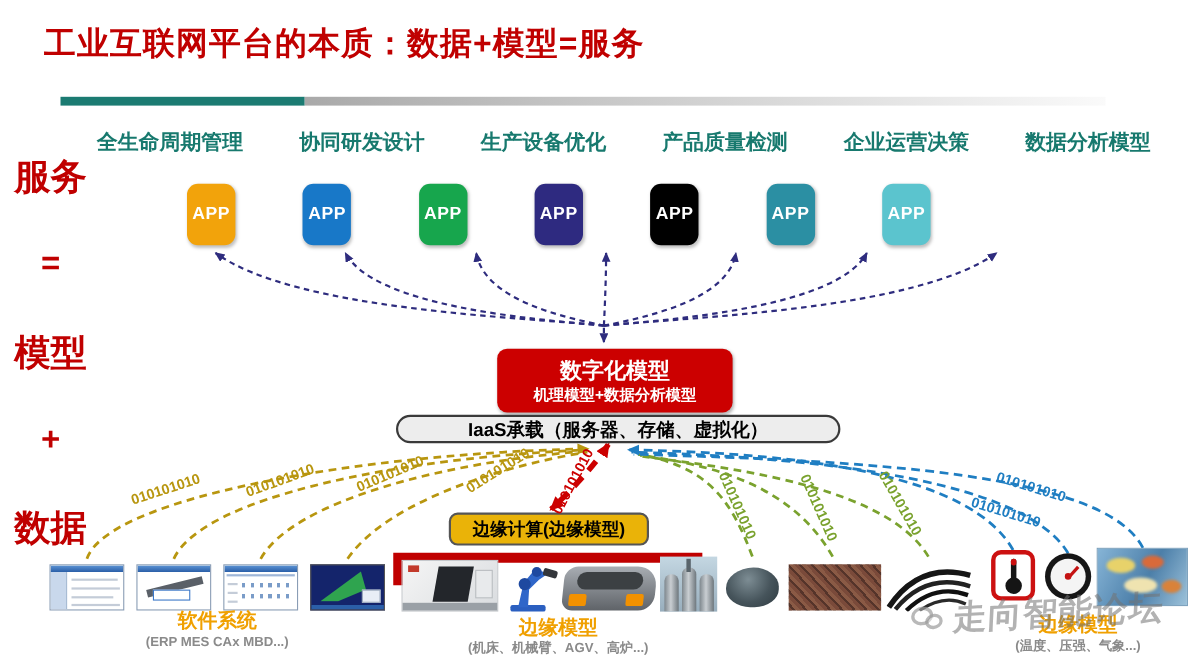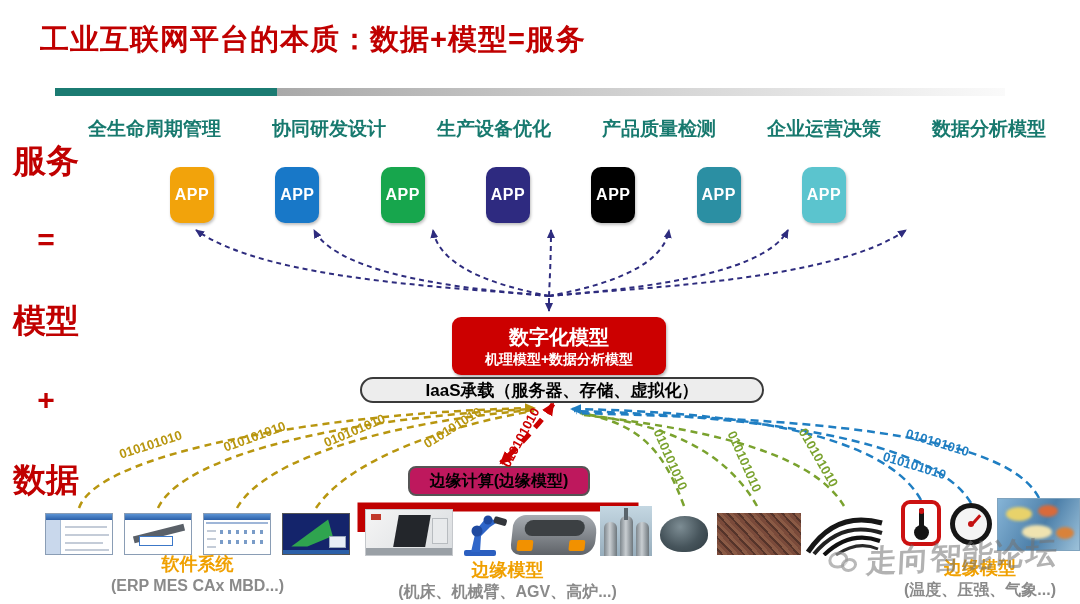--- a/index.html
+++ b/index.html
@@ -27,21 +27,21 @@
   svg.overlay { position:absolute; left:0; top:0; width:1080px; height:604px; pointer-events:none; }
 
   .model-box { position:absolute; left:452px; top:317px; width:214px; height:58px; background:#CC0000; border-radius:9px;
                display:flex; flex-direction:column; align-items:center; justify-content:center; color:#fff; box-shadow:1px 2px 3px rgba(0,0,0,.3); }
   .model-box .t1 { font-size:20px; font-weight:bold; }
   .model-box .t2 { font-size:14px; font-weight:bold; }
 
   .iaas-box { position:absolute; left:360px; top:377px; width:404px; height:26px; background:#EDEDED; border:2px solid #3A3A3A;
               border-radius:13px; display:flex; align-items:center; justify-content:center; font-size:17px; font-weight:bold; color:#000; }
 
-  .edge-box { position:absolute; left:408px; top:466px; width:182px; height:30px; background:#be185d; border:2px solid #555;
+  .edge-box { position:absolute; left:408px; top:466px; width:182px; height:30px; background:#eab308; border:2px solid #555;
               border-radius:8px; display:flex; align-items:center; justify-content:center; font-size:16px; font-weight:bold; color:#000; }
 
   .stream { position:absolute; font-size:13px; font-weight:bold; white-space:nowrap; }
 
   
   .shot { position:absolute; width:68px; height:42px; background:#fff; border:1px solid #8A9DB5; overflow:hidden; }
   .shot .tbar { height:6px; background:linear-gradient(#5B93D4,#2B5FA8); }
   .shot .side { position:absolute; left:0; top:6px; bottom:0; width:15px; background:#C9D8EC; border-right:1px solid #A8BCD4; }
   .shot .ln { position:absolute; height:2px; background:#C4CCD8; }
   .diag { position:absolute; background:#5A6068; }
@@ -87,21 +87,21 @@
   .gauge .face { position:absolute; inset:5px; border-radius:50%; background:#F4F4F4; }
   .gauge .needle { position:absolute; left:20px; top:9px; width:3px; height:13px; background:#C41212; transform-origin:50% 100%; transform:rotate(42deg); }
   .gauge .hub { position:absolute; left:18px; top:18px; width:6px; height:6px; border-radius:50%; background:#C41212; }
 
   .wmap { position:absolute; left:997px; top:498px; width:83px; height:53px; overflow:hidden;
           background:linear-gradient(118deg,#86B4D6,#4C7FA9 55%,#9DC2DA); border:1px solid #7FA3BE; }
   .wmap i { position:absolute; border-radius:50%; filter:blur(1.5px); }
 
   .caption { position:absolute; text-align:center; line-height:1.2; }
   .caption .nm { font-size:18px; font-weight:bold; color:#F0A000; }
-  .caption .dt { font-size:16px; font-weight:bold; color:#8A8A8A; white-space:nowrap; }
+  .caption .dt { font-size:12px; font-weight:bold; color:#8A8A8A; white-space:nowrap; }
 
   .watermark { position:absolute; left:828px; top:537px; display:flex; align-items:center; gap:4px; z-index:6;
                transform:rotate(-3deg) skewX(-6deg); color:rgba(115,115,115,.55); }
   .watermark .txt { font-size:31px; font-weight:bold; letter-spacing:1px; white-space:nowrap; }
   .wm-icon { position:relative; width:34px; height:28px; }
   .wm-icon i { position:absolute; border:3px solid rgba(115,115,115,.5); border-radius:50%; background:rgba(255,255,255,.4); }
   .wm-icon i:nth-child(1){ left:0; top:2px; width:20px; height:17px; }
   .wm-icon i:nth-child(2){ left:13px; top:9px; width:16px; height:14px; }
 </style>
 </head>

